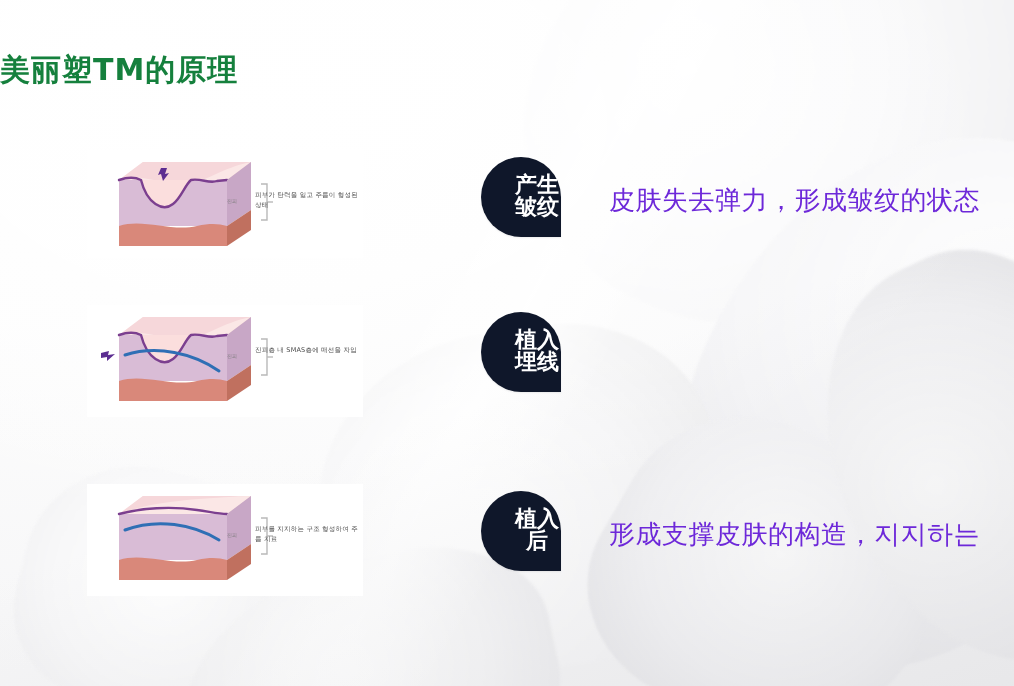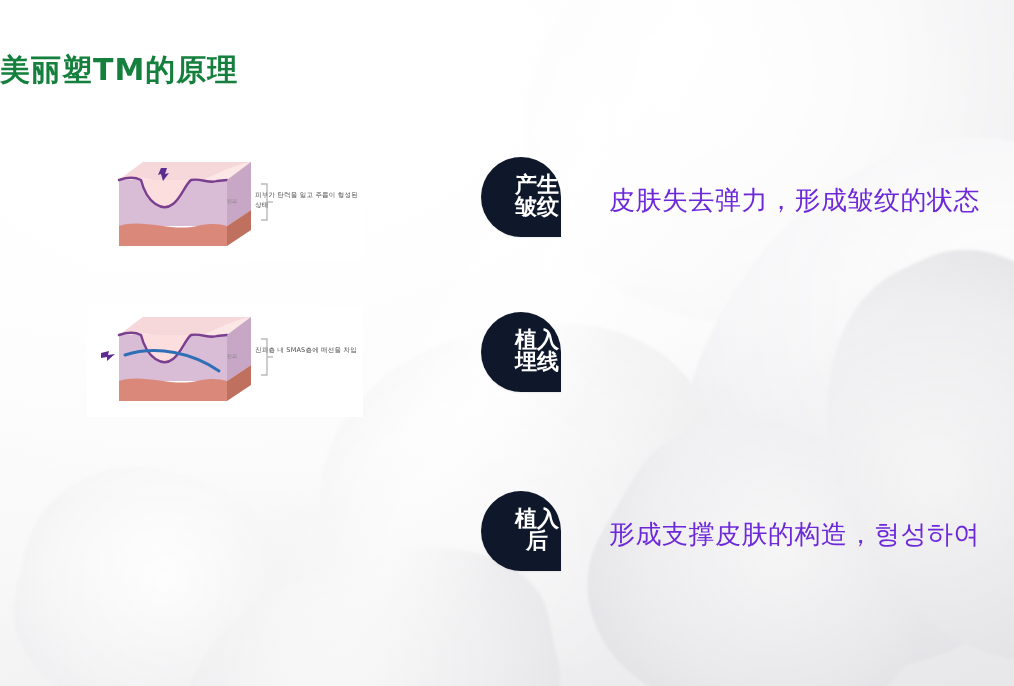--- a/index.html
+++ b/index.html
@@ -196,24 +196,44 @@
     <div class="badge">
       <div class="badge-text">
         <span>植入</span>
         <span class="badge-line-2">埋线</span>
       </div>
     </div>
 
   </div>
 
   <div class="row row-3">
+    <div class="card">
+      <svg class="illus" width="250" height="100" viewBox="0 0 250 100">
+
+        <path d="M18 26 L42 8 L150 8 L126 26 Z" fill="#fbe7e6"></path>
+        <path d="M18 26 C44 16 78 12 112 10 C126 9 140 8 150 8 L42 8 Z" fill="#f6d7da"></path>
+        <path d="M126 26 L150 8 L150 18 L126 36 Z" fill="#eec6c9"></path>
+        <path d="M18 26 L126 26 L126 72 L18 72 Z" fill="#d9bcd6"></path>
+
+        <path d="M18 26 C40 20 70 18 96 22 C110 24 118 26 126 26" fill="none" stroke="#7b3f8f" stroke-width="2.4" stroke-linecap="round"></path>
+        <path d="M126 26 L150 8 L150 56 L126 72 Z" fill="#c8a7c6"></path>
+        <path d="M18 72 C42 64 70 78 96 72 C110 69 118 70 126 72 L126 92 L18 92 Z" fill="#d9887a"></path>
+        <path d="M126 72 L150 56 L150 76 L126 92 Z" fill="#c0705f"></path>
+
+        <path d="M24 42 C56 30 92 36 118 52" fill="none" stroke="#2f6fb5" stroke-width="3" stroke-linecap="round"></path>
+        <path d="M160 30 L166 30 L166 66 L160 66" fill="none" stroke="#b9b9b9" stroke-width="1.4"></path>
+        <path d="M166 48 L172 48" stroke="#b9b9b9" stroke-width="1.4"></path>
+      </svg>
+      <div class="kr-dermis">진피</div>
+      <div class="kr-caption">피부를 지지하는 구조 형성하여 주름 치료</div>
+    </div>
 
     <div class="badge">
       <div class="badge-text">
         <span>植入</span>
         <span class="badge-line-2 one-char">后</span>
       </div>
     </div>
 
-    <div class="desc">形成支撑皮肤的构造，형성하여</div>
+    <div class="desc">形成支撑皮肤的构造，지지하는</div>
   </div>
 
 </div>
 
 </body></html>

